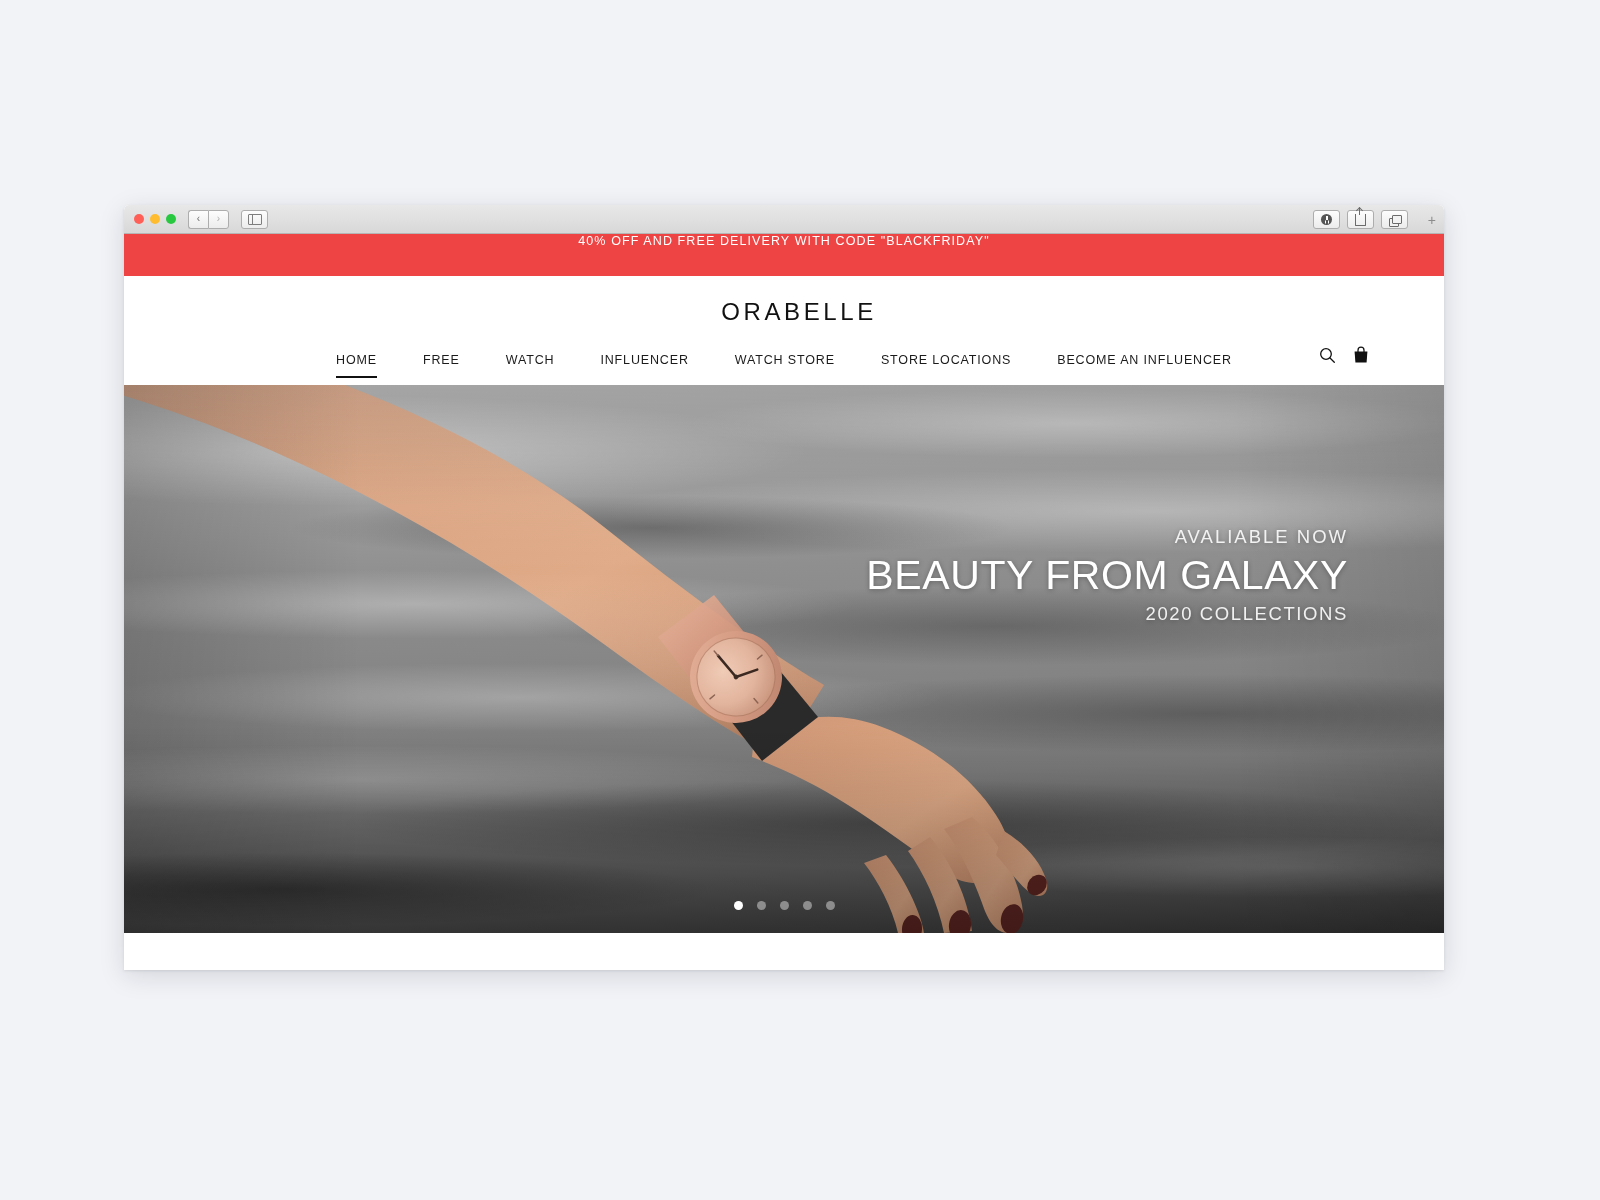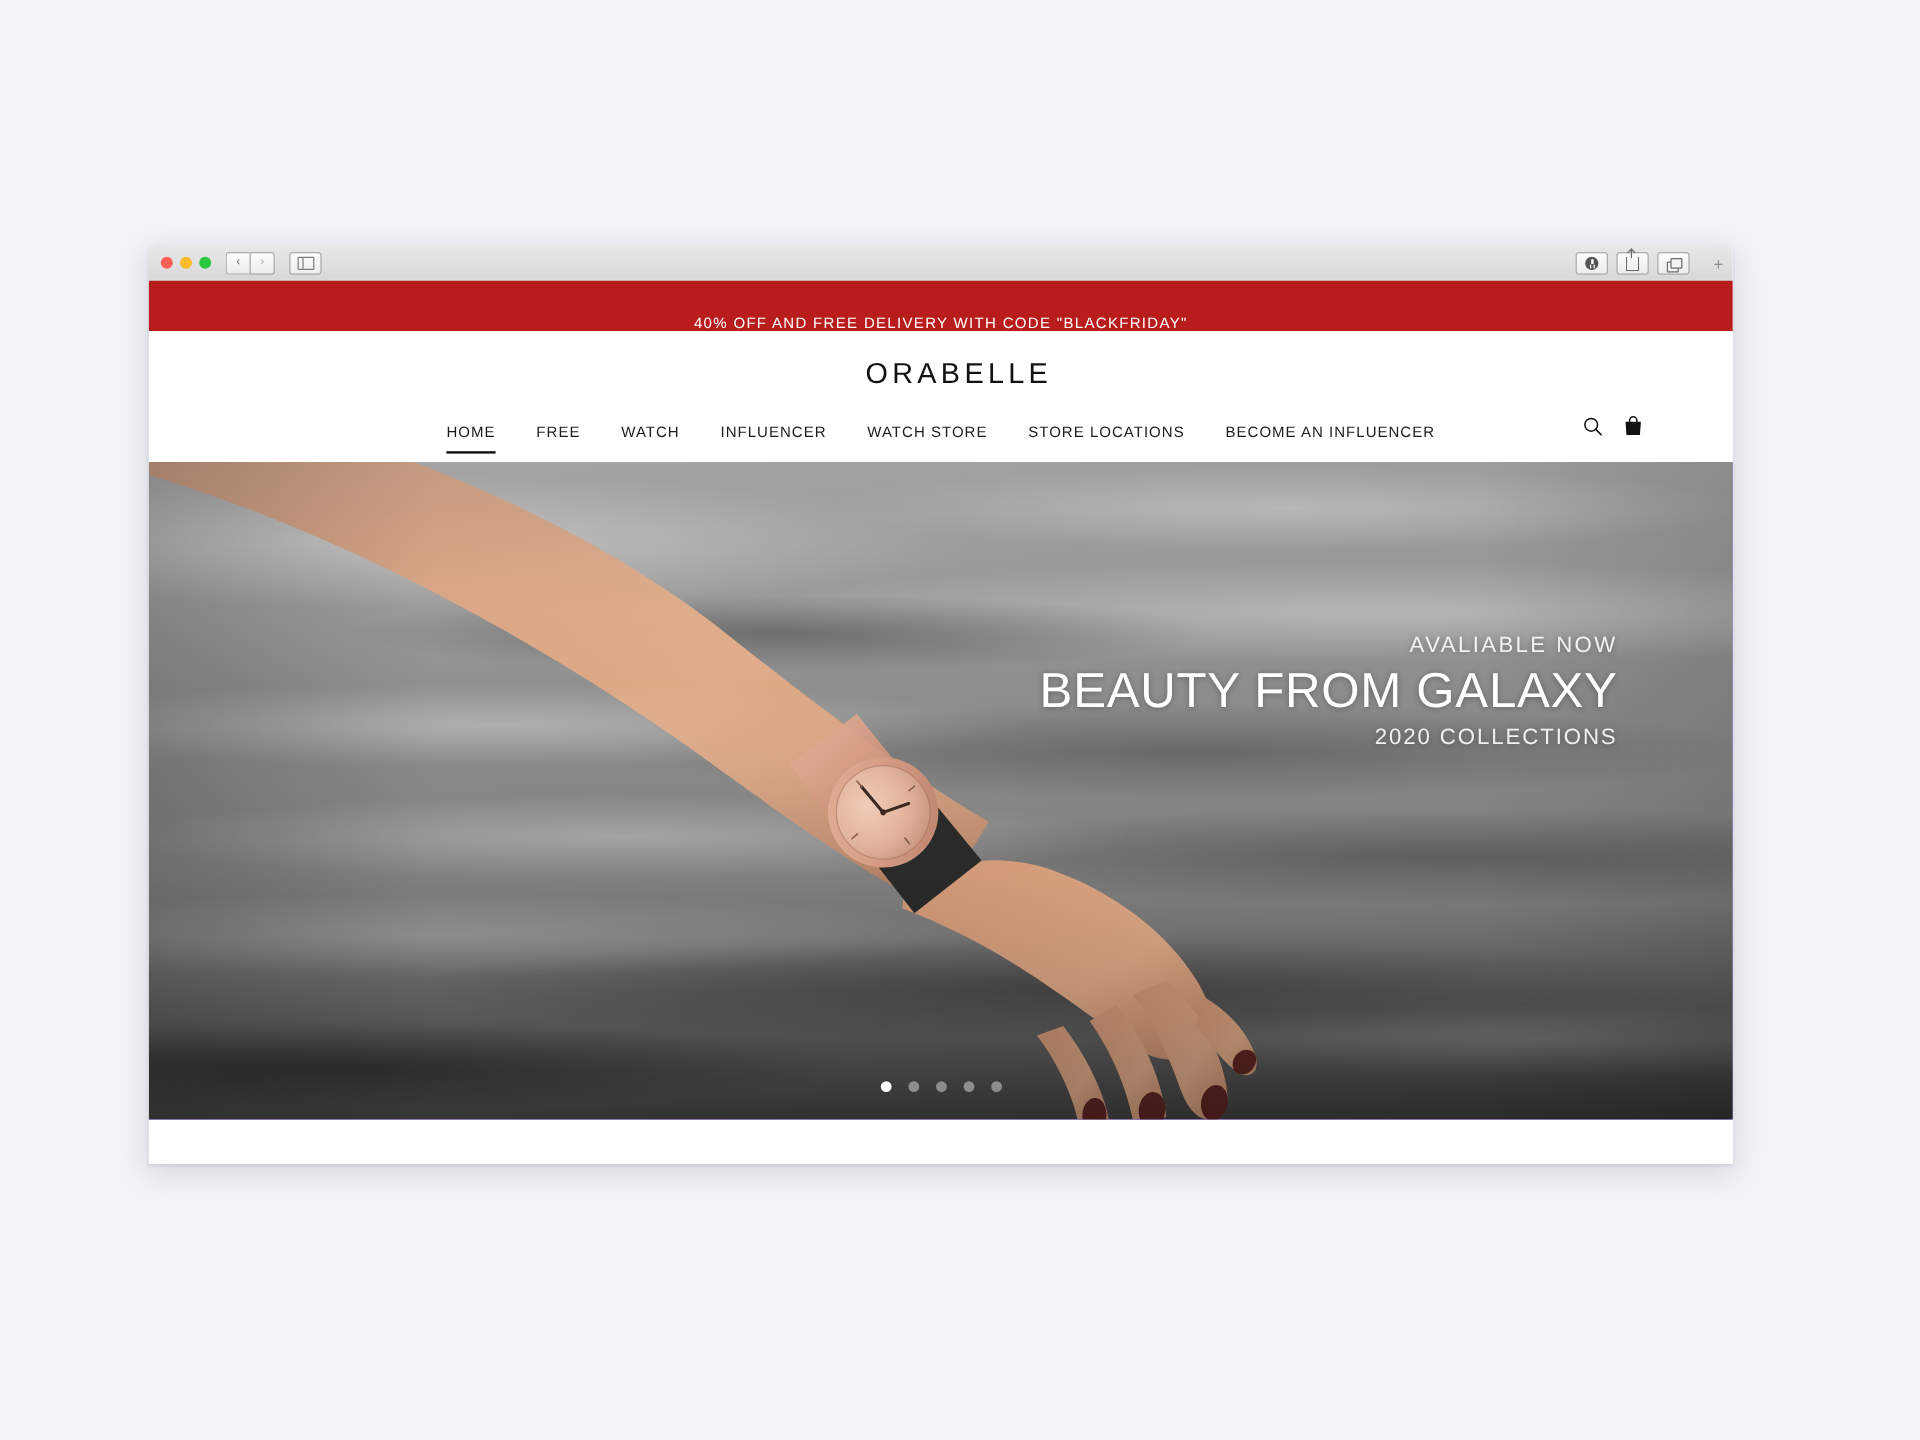--- a/index.html
+++ b/index.html
@@ -182,23 +182,23 @@
     color: #8c8c8c;
     line-height: 1;
     font-weight: 300;
   }
 
   
   .site { position: relative; }
 
   .promo-bar {
     height: 42px;
-    background: #b91c1c;
-    display: flex;
-    align-items: flex-end;
+    background: #ef4444;
+    display: flex;
+    align-items: flex-start;
     justify-content: center;
   }
   .promo-text {
     color: #ffffff;
     font-size: 12.5px;
     letter-spacing: 1.1px;
     font-weight: 400;
   }
 
   .site-header {
@@ -212,21 +212,21 @@
     color: #111;
     font-weight: 400;
     font-family: "Liberation Sans", sans-serif;
     padding-left: 30px;
   }
 
   .nav {
     display: flex;
     align-items: center;
     justify-content: center;
-    gap: 34px;
+    gap: 46px;
     margin-top: 19px;
     height: 40px;
     position: relative;
   }
   .nav-item {
     font-size: 12.5px;
     letter-spacing: 0.85px;
     color: #1b1b1b;
     position: relative;
     padding-bottom: 11px;
@@ -249,21 +249,21 @@
     align-items: center;
     gap: 17px;
   }
   .nav-icons svg { display: block; cursor: pointer; }
 
   
   .hero {
     position: relative;
     height: 548px;
     overflow: hidden;
-    background: #8b5cf6;
+    background: #0369a1;
   }
   .hero-bg {
     position: absolute;
     inset: 0;
     background:
       radial-gradient(ellipse 50% 14% at 16% 12%,  rgba(255,255,255,0.42), rgba(255,255,255,0) 72%),
       radial-gradient(ellipse 42% 9%  at 72% 7%,   rgba(255,255,255,0.34), rgba(255,255,255,0) 70%),
       radial-gradient(ellipse 38% 8%  at 40% 26%,  rgba(30,30,30,0.34),   rgba(0,0,0,0) 72%),
       radial-gradient(ellipse 60% 11% at 78% 23%,  rgba(255,255,255,0.30), rgba(255,255,255,0) 70%),
       radial-gradient(ellipse 48% 9%  at 22% 40%,  rgba(255,255,255,0.30), rgba(255,255,255,0) 70%),

